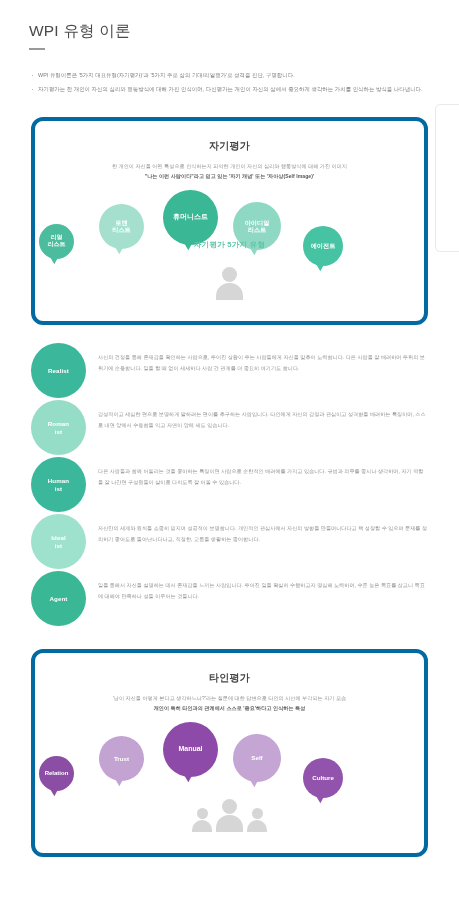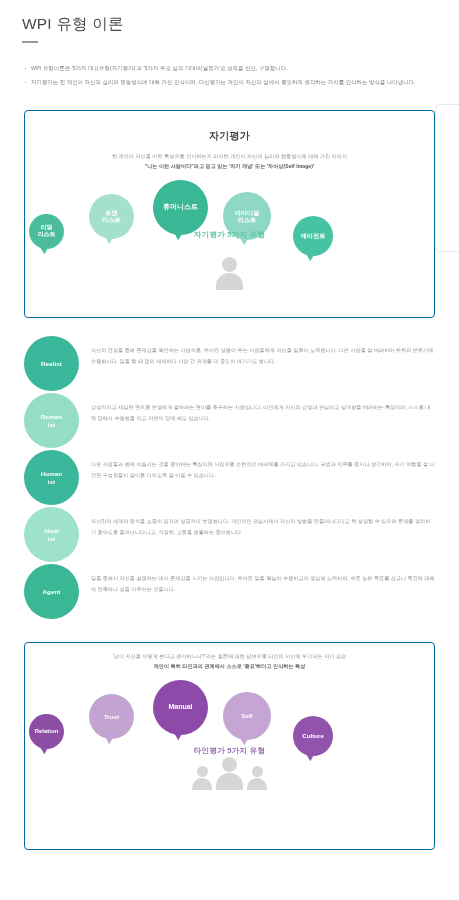--- a/index.html
+++ b/index.html
@@ -11,21 +11,21 @@
     background: #ffffff;
     font-family: "Liberation Sans", "DejaVu Sans", sans-serif;
     color: #555;
   }
 
   .page {
     position: relative;
     width: 459px;
     height: 900px;
     background: #ffffff;
-    padding: 0;
+    padding: 7px;
   }
 
   
   .header { padding: 14px 22px 0 22px; }
 
   .page-title {
     font-size: 15.5px;
     font-weight: 400;
     color: #4a4a4a;
     letter-spacing: 0.2px;
@@ -71,22 +71,22 @@
     width: 30px;
     height: 148px;
     border: 1px solid #e9e9e9;
     border-radius: 5px;
     background: #fff;
   }
 
   
   .card {
     margin: 0 24px;
-    border: 1px solid #0369a1;
-    border-radius: 4px;
+    border: 4px solid #0369a1;
+    border-radius: 12px;
     background: #ffffff;
     overflow: hidden;
   }
 
   .card-self { margin-top: 23px; height: 208px; }
   .card-other { margin-top: 22px; height: 208px; }
 
   .card-title {
     text-align: center;
     font-size: 10px;
@@ -289,20 +289,21 @@
 ist</div>
         <div class="type-text">자신만의 세계와 원칙을 소중히 믿지며 성공적이 분명합니다. 개인적인 관심사에서 자신의 방향을 만들며니다다고 핵 성장할 수 있으며 문제를 정의하기 좋아도로 돌아난니다나고, 직장한, 교통을 생활하는 중어합니다.</div>
       </div>
       <div class="type-row">
         <div class="type-badge" style="background: rgb(58, 183, 149); white-space: pre-line;">Agent</div>
         <div class="type-text">일을 통해서 자신을 설명하는 데서 존재감을 느끼는 사람입니다. 주어진 일을 확실히 수행하고자 명심해 노력하며, 수준 높은 목표를 삼고니 목표에 대해야 만족하나 성들 이루어는 것들니다.</div>
       </div>
     </div>
 
   <div class="card card-other">
+    <div class="card-title">타인평가</div>
     <div class="card-desc">
       <div>'남이 자신을 어떻게 본다고 생각하느냐?'라는 질문에 대한 답변으로 타인의 시선에 부각되는 자기 모습</div>
       <div class="strong">개인이 특히 타인과의 관계에서 스스로 '중요'하다고 인식하는 특성</div>
     </div>
     <div class="cluster" id="other-cluster">
         <div class="bubble" style="left: 4px; top: 40px; width: 35px; height: 35px; background: rgb(140, 77, 165); font-size: 6px;">
           <span style="white-space: pre-line;">Relation</span>
           <span class="tail" style="border-top-color: rgb(140, 77, 165);"></span>
         </div>
         <div class="bubble" style="left: 64px; top: 20px; width: 45px; height: 45px; background: rgb(195, 163, 210); font-size: 6.2px;">
@@ -314,21 +315,20 @@
           <span class="tail" style="border-top-color: rgb(142, 74, 168);"></span>
         </div>
         <div class="bubble" style="left: 198px; top: 18px; width: 48px; height: 48px; background: rgb(197, 165, 212); font-size: 6.2px;">
           <span style="white-space: pre-line;">Self</span>
           <span class="tail" style="border-top-color: rgb(197, 165, 212);"></span>
         </div>
         <div class="bubble" style="left: 268px; top: 42px; width: 40px; height: 40px; background: rgb(145, 83, 171); font-size: 6.2px;">
           <span style="white-space: pre-line;">Culture</span>
           <span class="tail" style="border-top-color: rgb(145, 83, 171);"></span>
         </div>
-        <div class="cluster-caption" style="top: 72px; color: rgb(155, 107, 181);">타인평가 5가지 유형</div>
         <div class="people">
           <div class="person small">
             <div class="head"></div>
             <div class="body"></div>
           </div>
           <div class="person">
             <div class="head"></div>
             <div class="body"></div>
           </div>
           <div class="person small">

